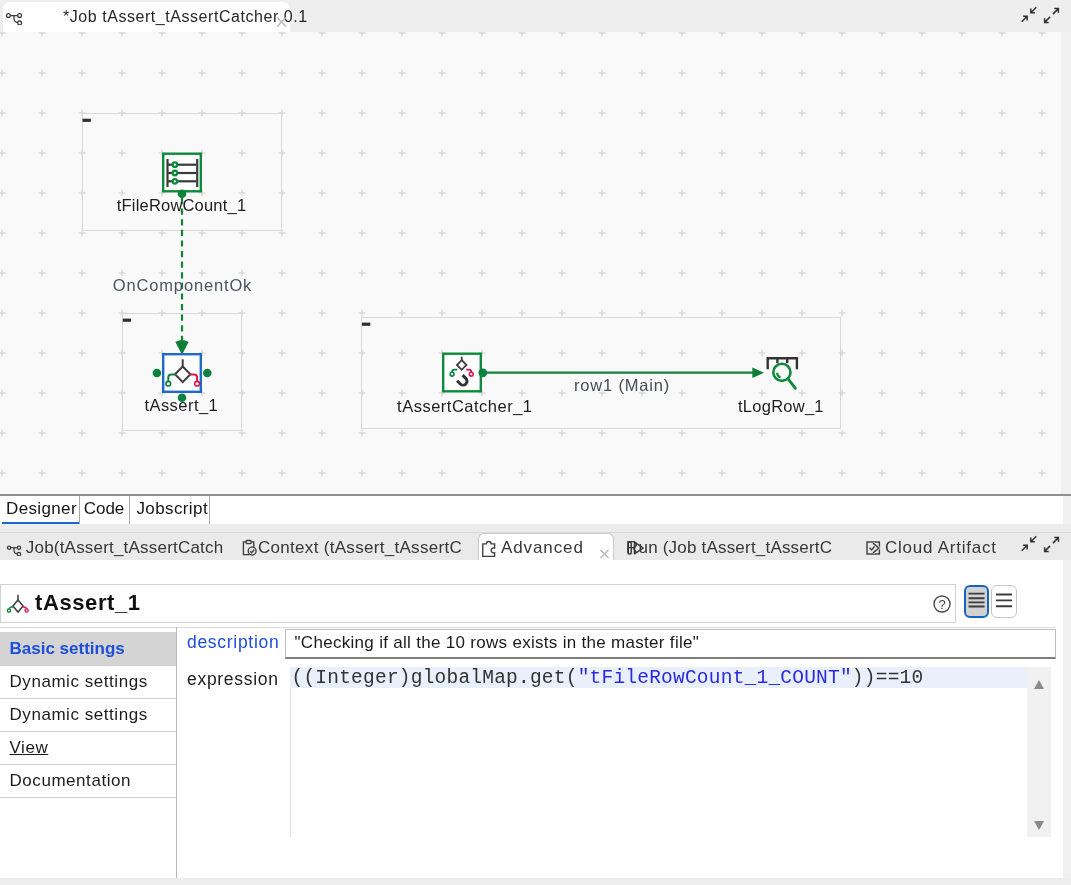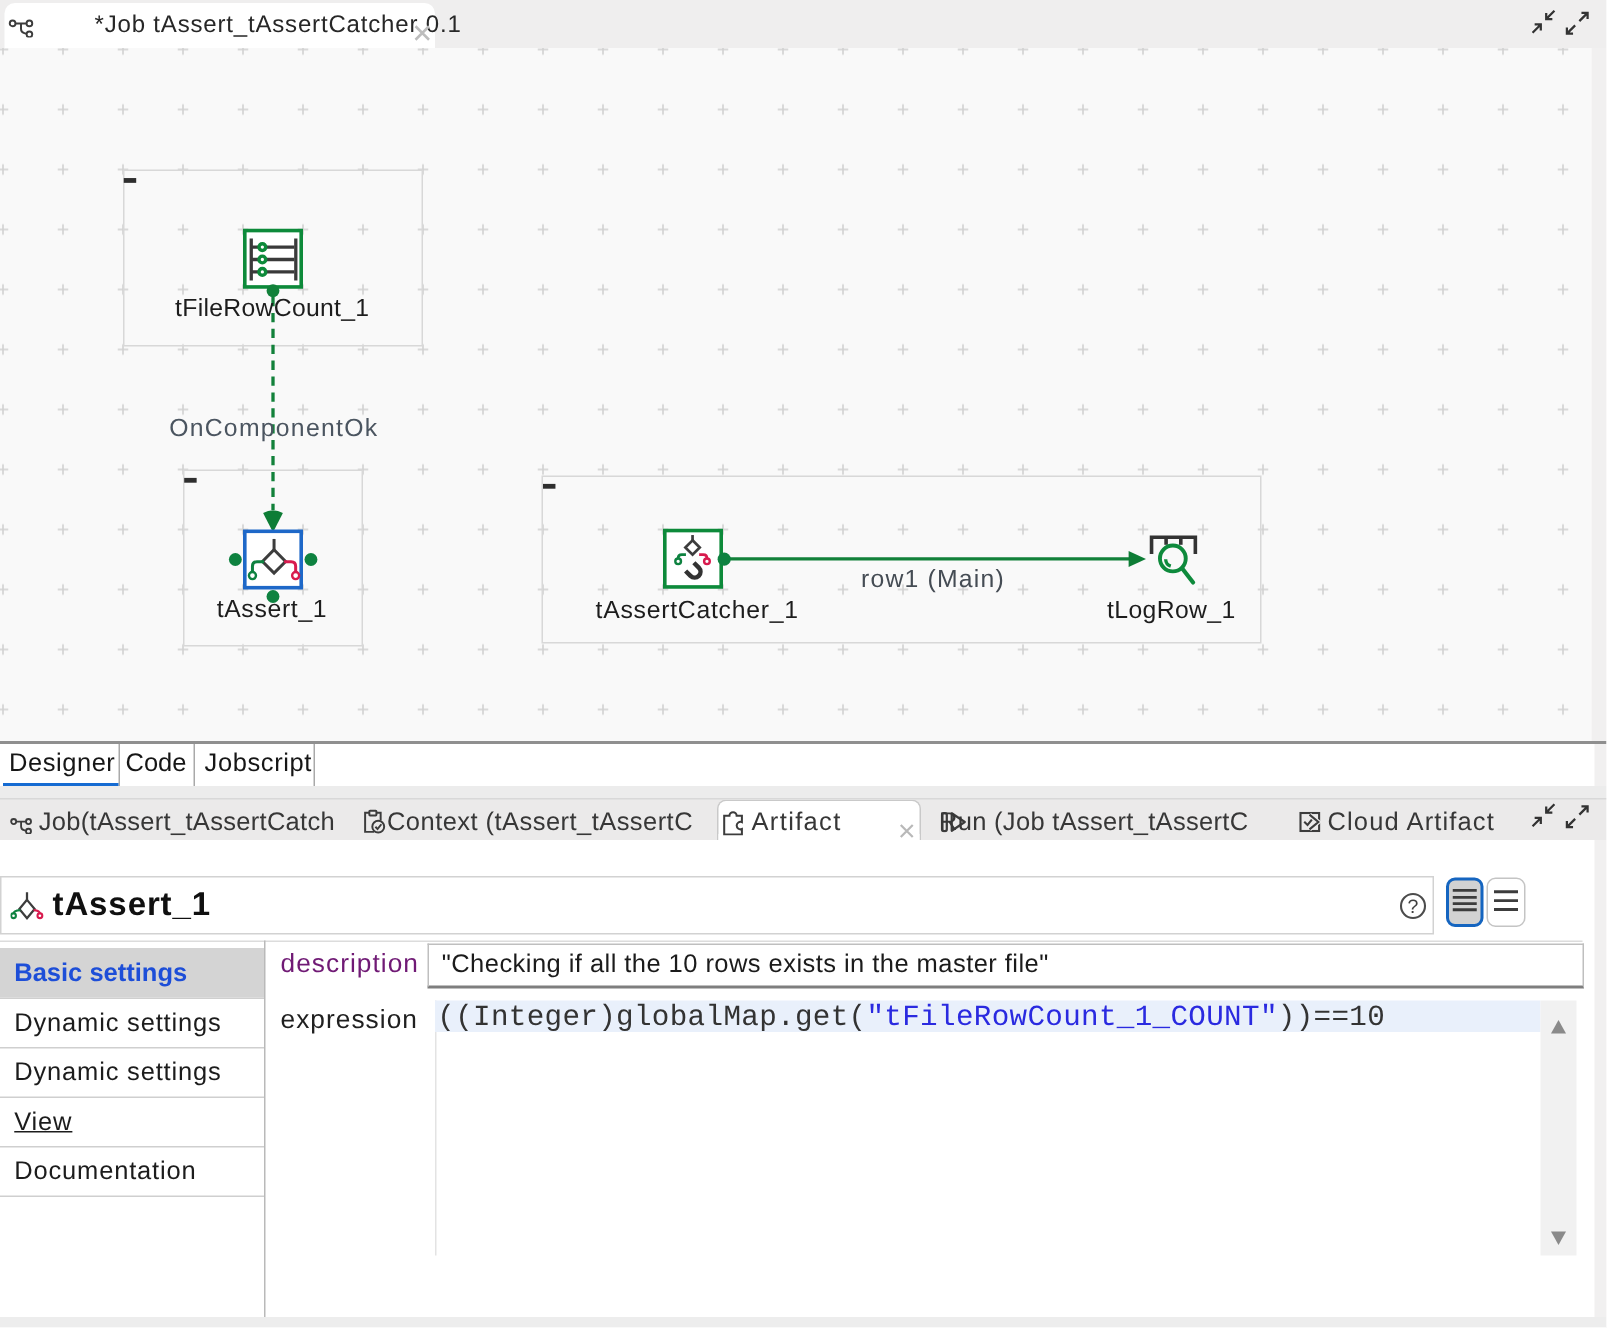--- a/index.html
+++ b/index.html
@@ -165,21 +165,21 @@
     <rect x="4.5" y="1" width="5" height="3.4" rx="0.5"></rect>
   </g>
   <circle cx="10.8" cy="12.3" r="4.2" fill="#ebeaea" stroke="#3c3c3c" stroke-width="1.4"></circle>
   <path d="M8.8 12.4 L10.3 14 L13 10.6" fill="none" stroke="#3c3c3c" stroke-width="1.4"></path>
 </svg>
 <div class="abs" style="left:258px;top:535px;height:26px;line-height:26px;font-size:17px;letter-spacing:0.3px;color:#373737;">Context (tAssert_tAssertC</div>
 
 <svg class="abs" style="left:481px;top:538.5px;" width="17" height="18" viewBox="0 0 17 18">
   <path d="M1.8 4.9 H5.3 A2.4 2.4 0 1 1 10.1 4.9 H13.6 V9.1 A2.5 2.5 0 1 0 13.6 13.7 V17.3 H1.8 Z" fill="none" stroke="#3c3c3c" stroke-width="1.35"></path>
 </svg>
-<div class="abs" style="left:501px;top:535px;height:26px;line-height:26px;font-size:17px;letter-spacing:0.9px;color:#373737;">Artifact</div>
+<div class="abs" style="left:501px;top:535px;height:26px;line-height:26px;font-size:17px;letter-spacing:0.9px;color:#373737;">Advanced</div>
 <svg class="abs" style="left:599px;top:549px;" width="11" height="10" viewBox="0 0 11 10">
   <path d="M1.5 1 L9.5 9 M9.5 1 L1.5 9" stroke="#b9b9b9" stroke-width="1.5" fill="none"></path>
 </svg>
 
 <svg class="abs" style="left:627px;top:541px;" width="18" height="14" viewBox="0 0 18 14">
   <g fill="none" stroke="#3c3c3c" stroke-width="1.5">
     <rect x="1" y="1" width="3.2" height="12" rx="1.2"></rect>
     <path d="M7.5 1.2 L16.2 7 L7.5 12.8 Z" stroke-linejoin="round"></path>
   </g>
 </svg>
@@ -244,21 +244,21 @@
 <div class="abs" style="left:9.5px;top:665px;width:160px;height:33px;line-height:33px;font-size:17px;letter-spacing:0.55px;color:#1c1c1c;">Dynamic settings</div>
 <div class="abs" style="left:0;top:697.5px;width:176px;height:1px;background:#cfcfcf;"></div>
 <div class="abs" style="left:9.5px;top:698px;width:160px;height:33px;line-height:33px;font-size:17px;letter-spacing:0.55px;color:#1c1c1c;">Dynamic settings</div>
 <div class="abs" style="left:0;top:730.5px;width:176px;height:1px;background:#cfcfcf;"></div>
 <div class="abs" style="left:9.5px;top:731px;width:160px;height:33px;line-height:33px;font-size:17px;letter-spacing:0.55px;color:#1c1c1c;text-decoration:underline;">View</div>
 <div class="abs" style="left:0;top:763.5px;width:176px;height:1px;background:#cfcfcf;"></div>
 <div class="abs" style="left:9.5px;top:764px;width:160px;height:33px;line-height:33px;font-size:17px;letter-spacing:0.55px;color:#1c1c1c;">Documentation</div>
 <div class="abs" style="left:0;top:796.5px;width:176px;height:1px;background:#cfcfcf;"></div>
 <div class="abs" style="left:176px;top:627px;width:1px;height:251px;background:#b9b9b9;"></div>
 
-<div class="abs" style="left:187px;top:629px;height:27px;line-height:27px;font-size:17.5px;letter-spacing:0.7px;color:#701a75;">description</div>
+<div class="abs" style="left:187px;top:629px;height:27px;line-height:27px;font-size:17.5px;letter-spacing:0.7px;color:#1d4ed8;">description</div>
 <div class="abs" style="left:284.5px;top:628.5px;width:771px;height:30px;background:#ffffff;border:1px solid #bfbfbf;border-bottom:2px solid #7e7e7e;box-sizing:border-box;"></div>
 <div class="abs" style="left:294.5px;top:629px;height:28px;line-height:28px;font-size:17px;letter-spacing:0.3px;color:#1b1b1b;white-space:nowrap;">"Checking if all the 10 rows exists in the master file"</div>
 
 <div class="abs" style="left:187px;top:666px;height:27px;line-height:27px;font-size:17.5px;letter-spacing:0.7px;color:#202020;">expression</div>
 <div class="abs" style="left:289.5px;top:666.5px;width:737px;height:170.5px;background:#ffffff;border-left:1px solid #e3e3e3;box-sizing:border-box;"></div>
 <div class="abs" style="left:289.5px;top:666.5px;width:737px;height:21.5px;background:#e9f0fb;"></div>
 <div class="abs" style="left:291.5px;top:668px;height:21px;line-height:21px;font-size:19.5px;letter-spacing:0.22px;font-family:'Liberation Mono',monospace;color:#333333;white-space:nowrap;">((Integer)globalMap.get(<span style="color:#2a2ae0;">"tFileRowCount_1_COUNT"</span>))==10</div>
 
 <div class="abs" style="left:1026.5px;top:666.5px;width:24.5px;height:170.5px;background:#f1f1f1;"></div>
 <div class="abs" style="left:1033.5px;top:679.5px;width:0;height:0;border-left:5.5px solid transparent;border-right:5.5px solid transparent;border-bottom:9px solid #8a8a8a;"></div>

